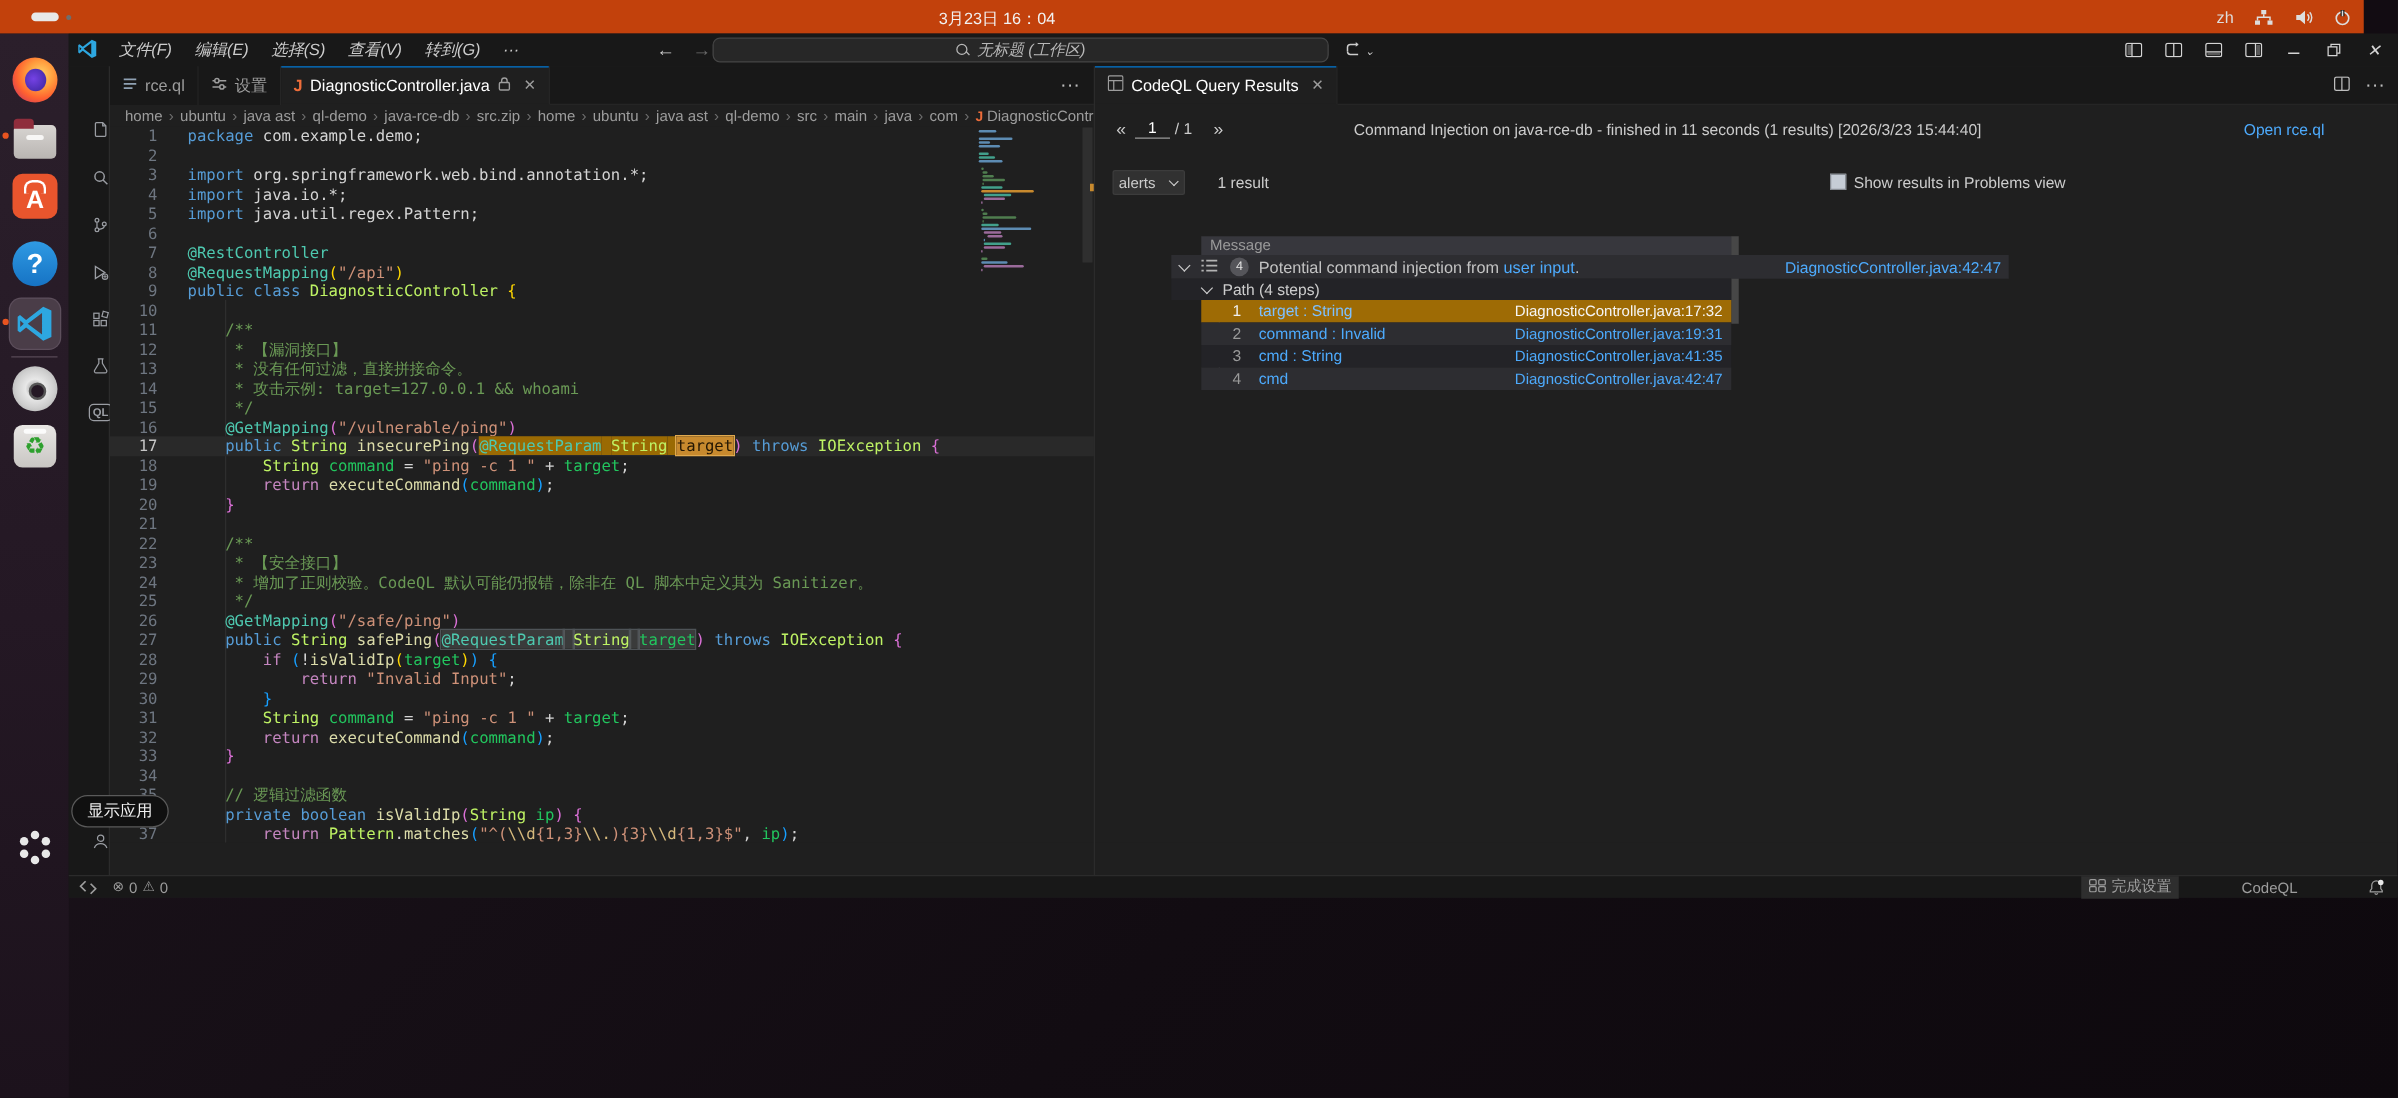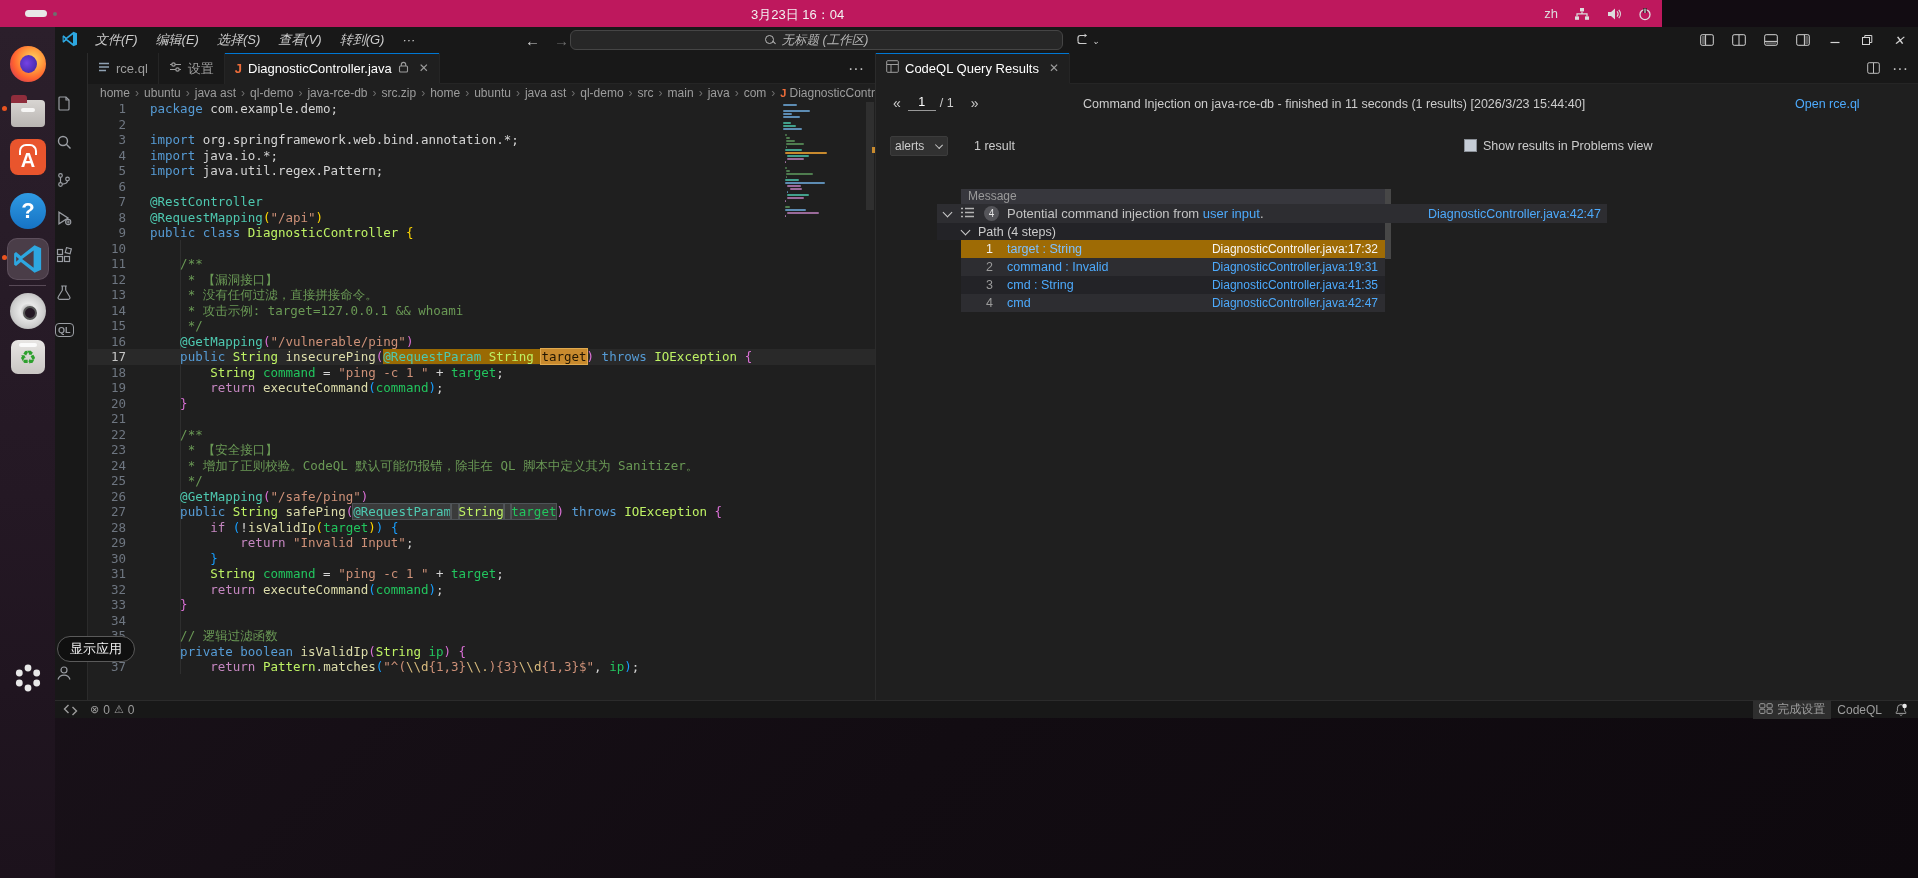--- a/index.html
+++ b/index.html
@@ -1,20 +1,20 @@
 <!DOCTYPE html>
 <html><head>
 <meta charset="utf-8">
 <style>
   * { margin:0; padding:0; box-sizing:border-box; }
   html,body { width:1918px; height:878px; overflow:hidden; background:#120c12;
     font-family:"Liberation Sans", sans-serif; }
 
   
-  #top-panel { position:absolute; left:0; top:0; width:1662px; height:27px; background:#be185d;
+  #top-panel { position:absolute; left:0; top:0; width:1891px; height:27px; background:#c2410c;
     color:#eee; font-size:13px; }
   #ws-pill { position:absolute; left:25px; top:10px; width:22px; height:7px; background:#e8e8e8; border-radius:4px; }
   #ws-dot { position:absolute; left:53px; top:12px; width:4px; height:4px; background:#6e6e6e; border-radius:50%; }
   #clock { position:absolute; left:751px; top:6px; width:110px; color:#f2f2f2; }
   #sys-right { position:absolute; right:10px; top:0; height:27px; display:flex; align-items:center; gap:16px; }
   #lang-ind { color:#ddd; font-size:13px; }
   .sysicon svg { display:block; }
 
   
   #desktop { position:absolute; left:0; top:27px; width:1918px; height:851px;
@@ -68,21 +68,21 @@
     display:flex; align-items:center; justify-content:center; gap:6px; }
   .search-glyph { width:11px; height:11px; position:relative; display:inline-block; }
   .search-glyph:before { content:""; position:absolute; left:0; top:0; width:7px; height:7px; border:1.4px solid #b8b8b8; border-radius:50%; }
   .search-glyph:after { content:""; position:absolute; left:7px; top:7px; width:4px; height:1.4px; background:#b8b8b8; transform:rotate(45deg); }
   #sync-group { position:absolute; left:1020px; top:5px; display:flex; align-items:center; gap:2px; color:#cccccc; }
   #win-actions { position:absolute; right:8px; top:0; height:26px; display:flex; align-items:center; gap:10px; color:#d4d4d4; }
   #win-actions .wa { width:22px; height:22px; display:flex; align-items:center; justify-content:center; }
 
   
   #activitybar { position:absolute; left:0; top:26px; width:33px; height:647px; background:#181818; border-right:1px solid #2b2b2b; }
-  .ab-icon { position:absolute; left:0; width:33px; height:30px; display:flex; align-items:center; color:#9a9da3; }
+  .ab-icon { position:absolute; left:0; width:33px; height:30px; display:flex; align-items:center; justify-content:center; color:#9a9da3;padding-left:18px; }
   .ab-ql { border:1.4px solid #9a9da3; border-radius:4px; font-size:9px; font-weight:bold; padding:1px 2px; color:#9a9da3; }
 
   
   #tabbar-left { position:absolute; left:33px; top:26px; width:788px; height:31px; background:#181818; border-bottom:1px solid #252525; display:flex; }
   #tabbar-right { position:absolute; left:821px; top:26px; width:1042px; height:31px; background:#181818; border-bottom:1px solid #252525; display:flex; }
   .tab { height:31px; padding:0 10px; display:flex; align-items:center; gap:6px; font-size:13px;
     color:#9d9d9d; background:#181818; border-right:1px solid #252525; position:relative; }
   .tab.active { background:#1f1f1f; color:#ffffff; border-bottom:1px solid #1f1f1f; }
   .tab.active:before { content:""; position:absolute; left:0; top:0; right:0; height:1px; background:#0078d4; }
   .tab .tclose { color:#9d9d9d; font-size:12px; margin-left:4px; }
@@ -162,21 +162,21 @@
   .step-row.alt { background:#2d2d31; }
   .step-row.dk { background:#232327; }
   #step-guide { position:absolute; left:99px; top:51px; width:1px; height:72px; background:#3f3f46; }
   #rt-scroll { position:absolute; left:509px; top:0; width:6px; height:70px; background:rgba(120,120,120,0.45); }
 
   
   #statusbar { position:absolute; left:0; top:673px; width:1863px; height:18px; background:#181818;
     border-top:1px solid #2b2b2b; color:#9d9d9d; font-size:12px; display:flex; align-items:center; }
   .sb-item { display:flex; align-items:center; gap:4px; padding:0 6px; height:18px; }
   #sb-remote { margin-left:2px; }
-  #sb-right { position:absolute; right:4px; display:flex; align-items:center; height:18px; }
+  #sb-right { position:absolute; right:4px; display:flex; align-items:center; height:18px;gap:44px; }
   #sb-setup { background:#2e2e2e; }
   .sb-glyph { font-size:11px; }
 
   a { text-decoration:none; }
 </style>
 </head>
 <body>
 
 <div id="top-panel">
   <div id="ws-pill"></div>

